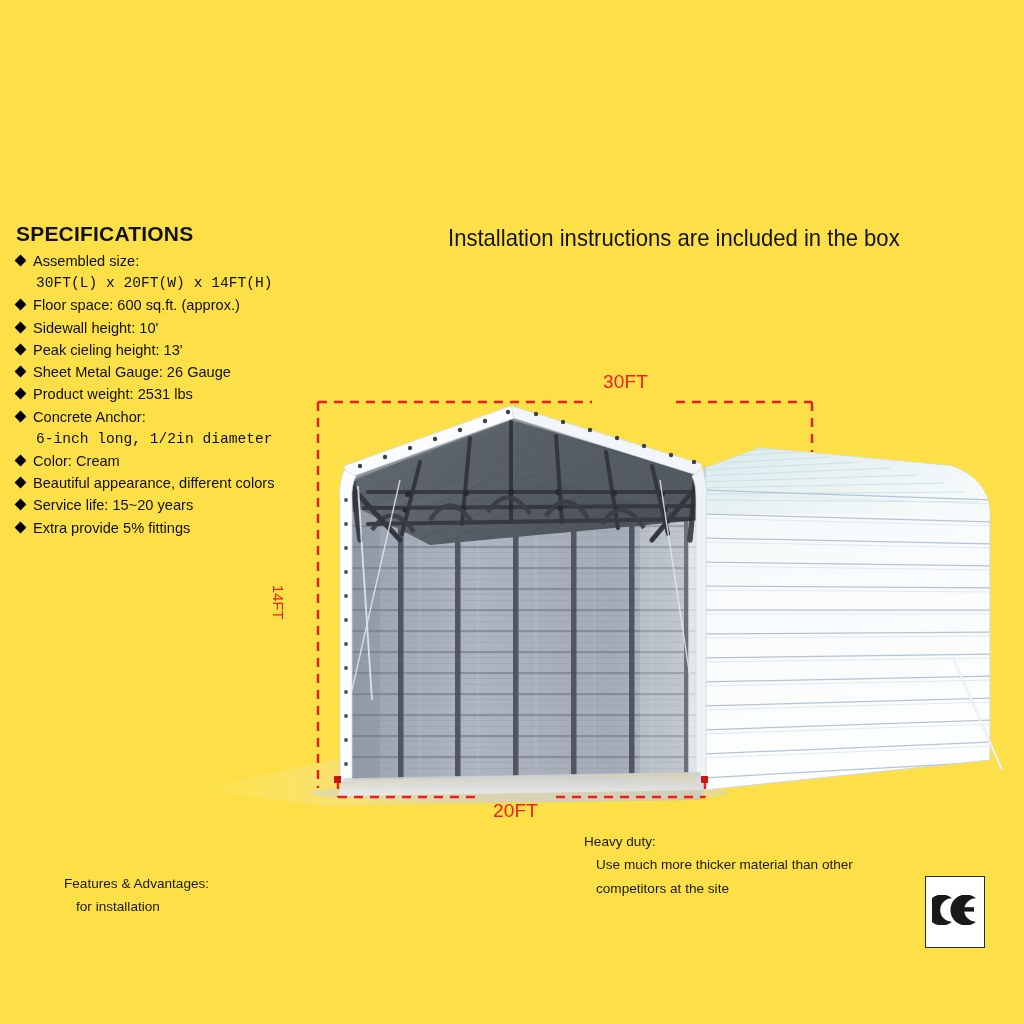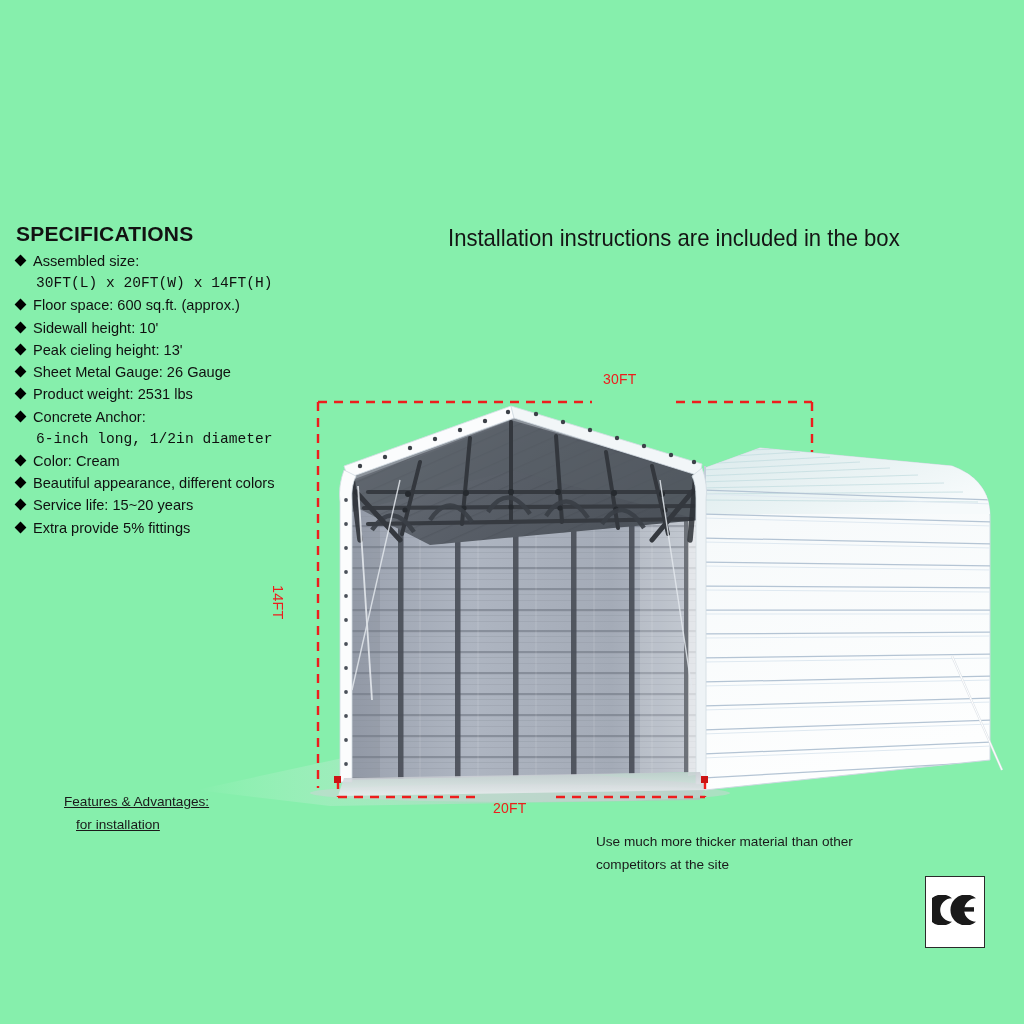--- a/index.html
+++ b/index.html
@@ -9,21 +9,21 @@
     background: #ffffff;
   }
   body {
     font-family: "Liberation Sans", sans-serif;
     -webkit-font-smoothing: antialiased;
   }
   #page {
     position: relative;
     width: 1024px;
     height: 1024px;
-    background: #86efac;
+    background: #fde047;
     overflow: hidden;
   }
 
   
   #spec-panel {
     position: absolute;
     left: 14px;
     top: 222px;
     width: 300px;
   }
@@ -84,21 +84,21 @@
     top: 0;
     width: 1024px;
     height: 1024px;
     pointer-events: none;
   }
 
   
   .dim-label {
     position: absolute;
     color: #ee1d1d;
-    font-size: 14px;
+    font-size: 19px;
     font-weight: 500;
     white-space: nowrap;
     letter-spacing: 0.2px;
   }
   #dim-30 { left: 603px; top: 371px; }
   #dim-20 { left: 493px; top: 800px; }
   #dim-14 {
     left: 286px;
     top: 585px;
     transform: rotate(90deg);
@@ -107,21 +107,21 @@
   }
 
   
   .caption {
     position: absolute;
     font-size: 13.6px;
     color: #1a1a1a;
     line-height: 1.72;
     white-space: nowrap;
   }
-  #caption-features { left: 64px; top: 790px; text-decoration: underline; }
+  #caption-features { left: 64px; top: 872px; }
   #caption-heavy { left: 584px; top: 830px; }
   .caption .cap-head { display: block; }
   .caption .cap-body { display: block; padding-left: 12px; }
 
   
   #ce-mark {
     position: absolute;
     left: 925px;
     top: 876px;
     width: 60px;
@@ -537,20 +537,21 @@
   <div class="dim-label" id="dim-30">30FT</div>
   <div class="dim-label" id="dim-20">20FT</div>
   <div class="dim-label" id="dim-14">14FT</div>
 
   <div class="caption" id="caption-features">
     <span class="cap-head">Features &amp; Advantages:</span>
     <span class="cap-body">for installation</span>
   </div>
 
   <div class="caption" id="caption-heavy">
+    <span class="cap-head">Heavy duty:</span>
     <span class="cap-body">Use much more thicker material than other</span>
     <span class="cap-body">competitors at the site</span>
   </div>
 
   <div id="ce-mark">
     <svg width="46" height="30" viewBox="0 0 46 30">
       <path d="M20,3.2 A11.8,11.8 0 1 0 20,26.8 A15.5,15.5 0 1 1 20,3.2 Z" fill="#1a1a1a"></path>
       <path d="M44,3.2 A11.8,11.8 0 1 0 44,26.8 A15.5,15.5 0 1 1 44,3.2 Z" fill="#1a1a1a"></path>
       <rect x="29" y="12.2" width="13" height="4.4" fill="#1a1a1a"></rect>
     </svg>

